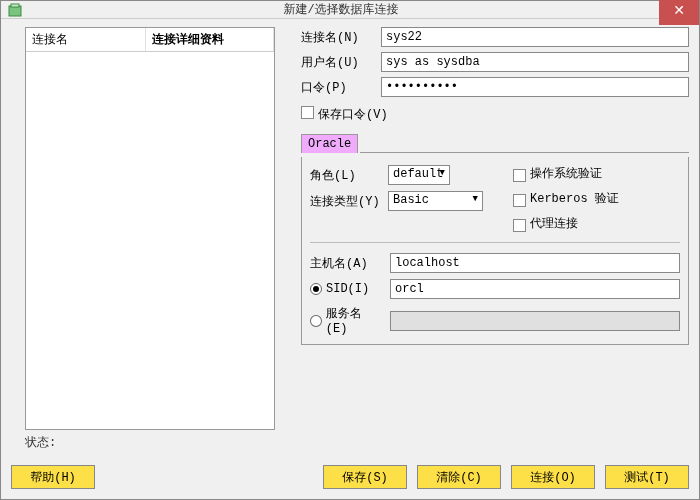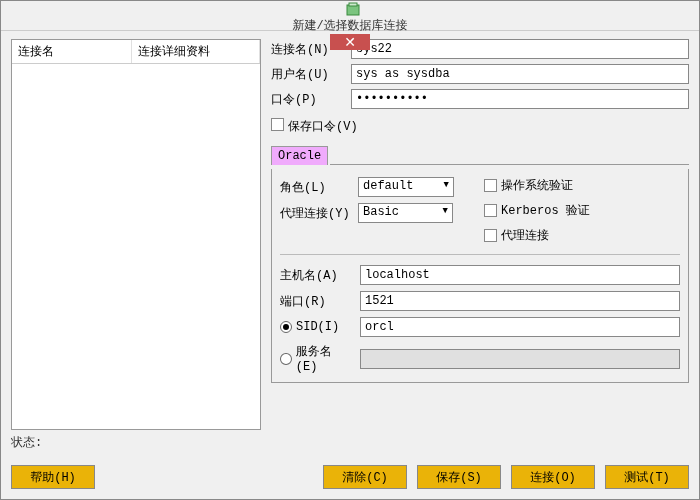--- a/index.html
+++ b/index.html
@@ -1,48 +1,48 @@
 <!DOCTYPE html>
 <html><head>
 <meta charset="utf-8">
 <style>
 * { box-sizing: border-box; margin: 0; padding: 0; font-family: "SimSun", "Courier New", monospace; font-size: 12px; }
 body { background: #f0f0f0; width: 700px; height: 500px; overflow: hidden; }
 .window { width: 700px; height: 500px; background: #f0f0f0; border: 1px solid #888; display: flex; flex-direction: column; }
-.titlebar { height: 30px; background: #f0f0f0; display: flex; align-items: center; border-bottom: 1px solid #ccc; position: relative; flex-direction: column; }
+.titlebar { height: 18px; background: #f0f0f0; display: flex; align-items: center; border-bottom: 1px solid #ccc; position: relative; }
 .titlebar-icon { width: 16px; height: 16px; margin-left: 6px; }
 .titlebar-title { flex: 1; text-align: center; color: #333; }
 .close-btn { width: 40px; height: 30px; background: #c8504f; color: #fff; display: flex; align-items: center; justify-content: center; font-size: 14px; font-family: sans-serif; cursor: pointer; }
-.content { flex: 1; padding: 8px 10px 4px 10px; display: flex; gap: 10px; }
+.content { flex: 1; padding: 8px 10px 4px 24px; display: flex; gap: 26px; }
 .left-pane { width: 250px; display: flex; flex-direction: column; }
 .listbox { flex: 1; background: #fff; border: 1px solid #999; }
 .list-header { display: flex; border-bottom: 1px solid #ccc; }
 .list-header span { padding: 3px 6px; border-right: 1px solid #e0e0e0; }
-.lh1 { width: 120px; } .lh2 { flex: 1; }
+.lh1 { width: 120px; } .lh2 { flex: 1; font-weight: bold; }
 .status-row { padding: 4px 0; color: #333; }
 .right-pane { flex: 1; display: flex; flex-direction: column; gap: 5px; }
 .row { display: flex; align-items: center; gap: 8px; }
 .label { width: 72px; color: #000; }
 .text-input { flex: 1; height: 20px; border: 1px solid #888; background: #fff; padding: 1px 4px; font-family: "Courier New", monospace; font-size: 12px; }
 .text-input.disabled { background: #e0e0e0; }
 .checkbox-row { display: flex; align-items: flex-start; gap: 4px; margin-top: 4px; }
 .checkbox { width: 13px; height: 13px; border: 1px solid #888; background: #fff; cursor: pointer; }
 .tab-strip { border: 1px solid #999; border-bottom: none; display: flex; margin-top: 6px; }
 .tab { padding: 2px 6px; height: 18px; background: #f0abfc; cursor: pointer; font-family: "Courier New", monospace; }
 .tab-content { border: 1px solid #999; border-top: 1px solid #999; padding: 8px; display: flex; flex-direction: column; gap: 6px; }
 .separator-top { flex:1; border-bottom:1px solid #999; height:9px; margin-left:2px;}
 .select { height: 20px; border: 1px solid #888; background: #fff; padding: 1px 16px 1px 4px; font-family: "Courier New", monospace; position: relative; cursor: pointer; }
 .select::after { content: "▼"; position: absolute; right: 4px; top: 2px; font-size: 9px; }
 .check-col { display: flex; flex-direction: column; gap: 8px; margin-left: 20px; }
-.check-item { display: flex; align-items: center; gap: 4px; }
+.check-item { display: flex; align-items: flex-end; gap: 4px; }
 .separator { height: 1px; background: #bbb; margin: 4px 0; }
 .radio { width: 12px; height: 12px; border: 1px solid #666; border-radius: 50%; background: #fff; display: inline-flex; align-items: center; justify-content: center; cursor: pointer; }
 .radio.checked::after { content: ""; width: 6px; height: 6px; background: #000; border-radius: 50%; }
 .button-bar { display: flex; padding: 6px 10px 10px 10px; gap: 10px; align-items: center; }
-.btn { min-width: 84px; height: 24px; border: 1px solid #888; background: #eab308; display: flex; align-items: center; justify-content: center; cursor: pointer; }
+.btn { min-width: 84px; height: 24px; border: 1px solid #888; background: #fde047; display: flex; align-items: center; justify-content: center; cursor: pointer; }
 .spacer { flex: 1; }
 .form-grid { display: flex; gap: 10px; }
 .form-left { display: flex; flex-direction: column; gap: 6px; }
 .form-left .row .label { width: 70px; }
 </style>
 </head>
 <body>
 
 <div class="window">
   <div class="titlebar">
@@ -90,24 +90,24 @@
           <div class="tab">Oracle</div>
         </div>
         <div class="separator-top"></div>
       </div>
 
       <div class="tab-content" style="border-top:none;margin-top:-1px;">
         <div class="form-grid">
           <div class="form-left">
             <div class="row">
               <span class="label">角色(L)</span>
-              <div class="select" style="width:96px"><span>default</span></div>
+              <div class="select" style="width:62px"><span>default</span></div>
             </div>
             <div class="row">
-              <span class="label">代理连接(Y)</span>
+              <span class="label">连接类型(Y)</span>
               <div class="select" style="width:95px"><span>Basic</span></div>
             </div>
           </div>
           <div class="check-col">
             <div class="check-item">
                 <span class="checkbox"></span>
                 <span>操作系统验证</span>
               </div>
             <div class="check-item">
                 <span class="checkbox"></span>
@@ -116,24 +116,20 @@
             <div class="check-item">
                 <span class="checkbox"></span>
                 <span>代理连接</span>
               </div>
           </div>
         </div>
         <div class="separator"></div>
         <div class="row">
           <span class="label">主机名(A)</span>
           <input class="text-input" value="localhost" style="">
-        </div>
-        <div class="row">
-          <span class="label">端口(R)</span>
-          <input class="text-input" value="1521" style="">
         </div>
         <div class="row">
           <span class="label" style="display:flex;align-items:center;gap:4px">
             <span class="radio checked"></span>
             <span>SID(I)</span>
           </span>
           <input class="text-input" value="orcl" style="">
         </div>
         <div class="row">
           <span class="label" style="display:flex;align-items:center;gap:4px">
@@ -145,24 +141,24 @@
       </div>
     </div>
   </div>
 
   <div class="button-bar">
     <div class="btn">
         <span>帮助(H)</span>
       </div>
     <div class="spacer"></div>
     <div class="btn">
-        <span>清除(C)</span>
+        <span>保存(S)</span>
       </div>
     <div class="btn">
-        <span>保存(S)</span>
+        <span>清除(C)</span>
       </div>
     <div class="btn">
         <span>连接(O)</span>
       </div>
     <div class="btn">
         <span>测试(T)</span>
       </div>
   </div>
 </div>
 

